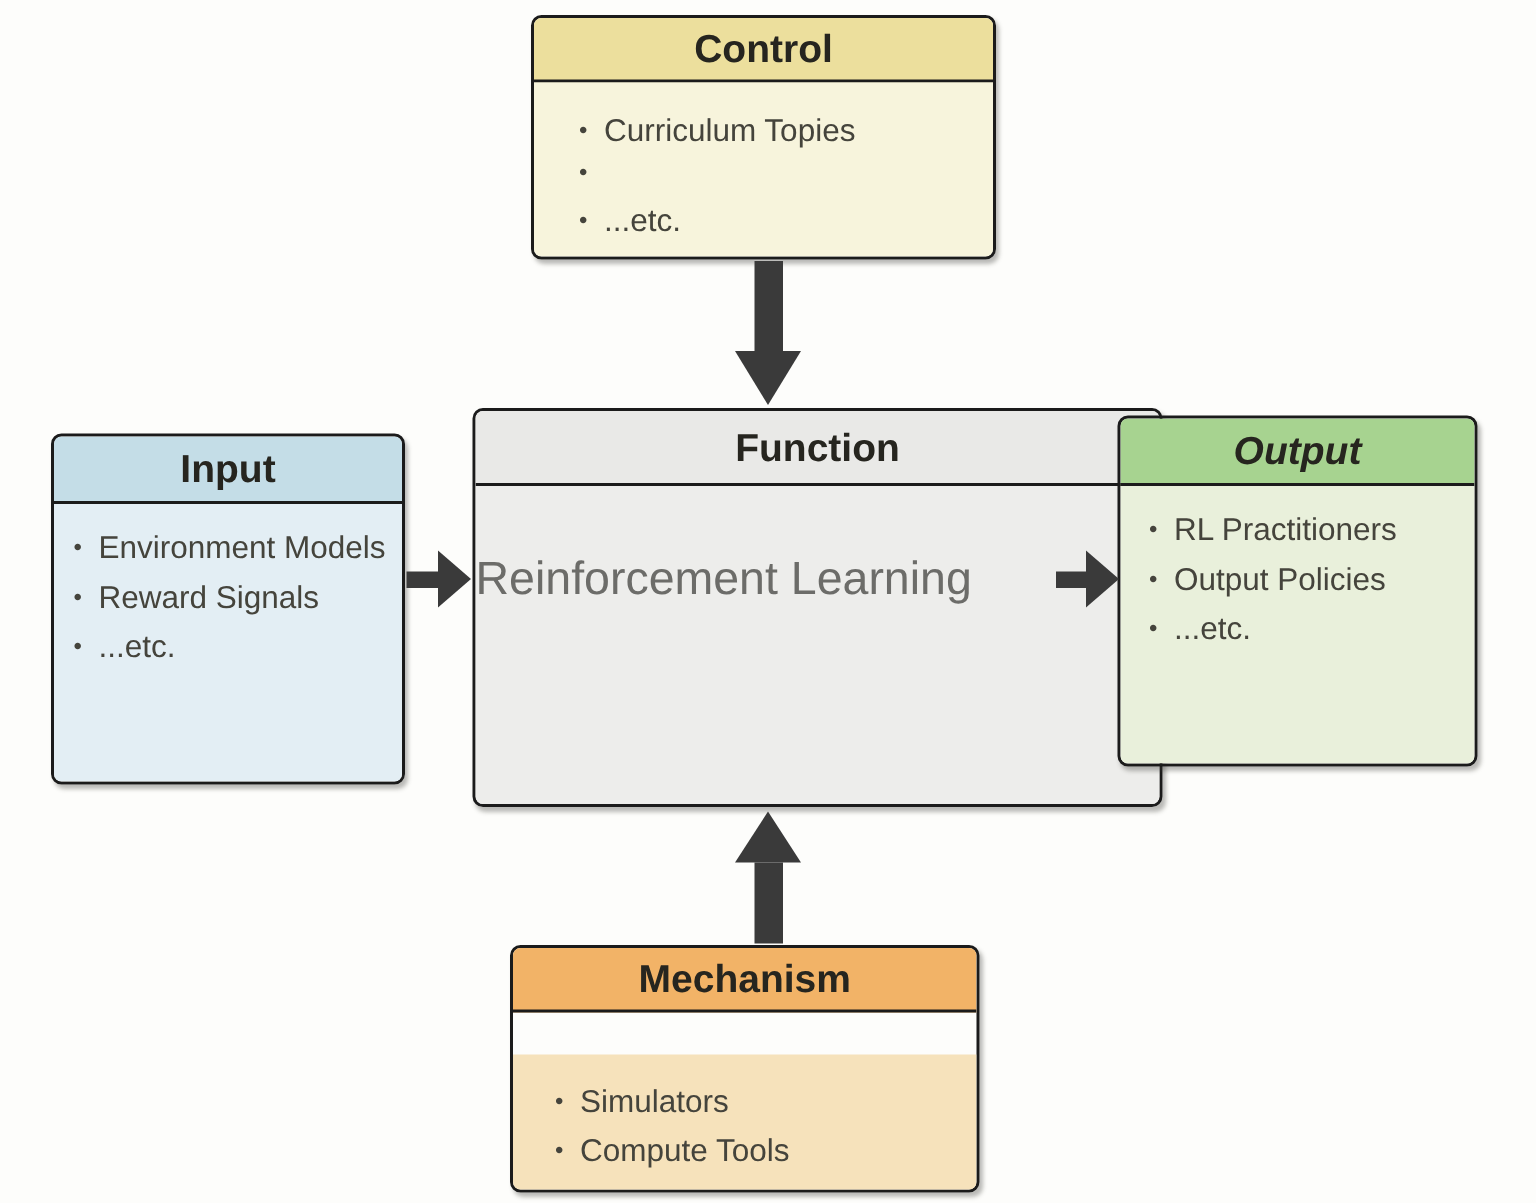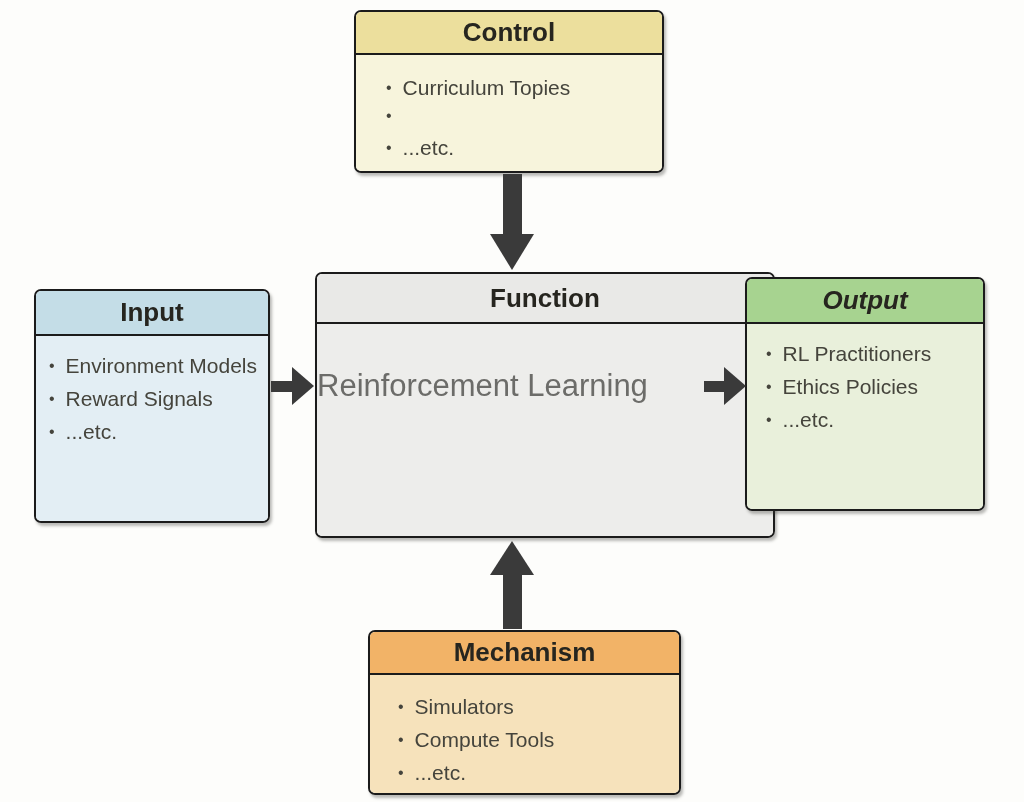--- a/index.html
+++ b/index.html
@@ -62,21 +62,21 @@
     background: var(--function_body, #ededeb);
     display: flex; flex-direction: column; align-items: flex-start;
     padding-top: 44px; gap: 38px;
     font-size: 31px; color: var(--function_text, #6c6c69);
   }
 
   .box.output    { left: 745px; top: 277px; width: 240px; height: 234px; }
   .box.output    .box-header { height: 45px; background: var(--output_header, #a7d390); font-style: italic; }
   .box.output    .box-body   { background: var(--output_body, #e9f0db); padding: 9px 0 0 19px; }
 
-  .box.mechanism { left: 368px; top: 630px; width: 313px; height: 165px; }
+  .box.mechanism { left: 340px; top: 630px; width: 313px; height: 165px; gap: 28px; }
   .box.mechanism .box-header { height: 43px; background: var(--mechanism_header, #f2b367); }
   .box.mechanism .box-body   { background: var(--mechanism_body, #f6e2bb); padding: 11px 8px 0 28px; }
 
   
   .arrow { position: absolute; }
   .arrow .shaft { background: var(--arrow, #3a3a3a); }
   .arrow .head { width: 0; height: 0; }
 
   .arrow.vert { display: flex; flex-direction: column; align-items: center; }
   .arrow.down { left: 490px; top: 174px; width: 44px; height: 96px; }
@@ -160,21 +160,21 @@
   <div class="box output">
     <div class="box-header">Output</div>
     <div class="box-body">
       <ul>
         <li>
             <span class="dot">•</span>
             <span>RL Practitioners</span>
           </li>
         <li>
             <span class="dot">•</span>
-            <span>Ethics Policies</span>
+            <span>Output Policies</span>
           </li>
         <li>
             <span class="dot">•</span>
             <span>...etc.</span>
           </li>
       </ul>
     </div>
   </div>
 
   <div class="box mechanism">

